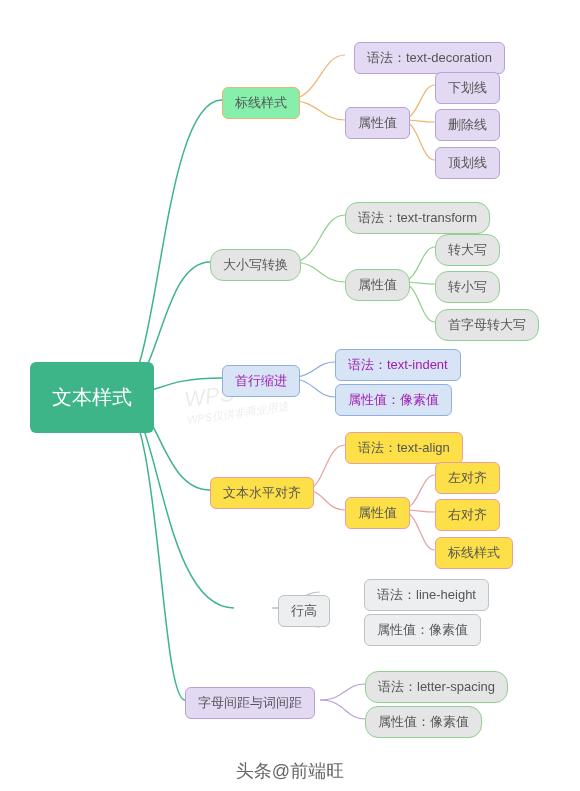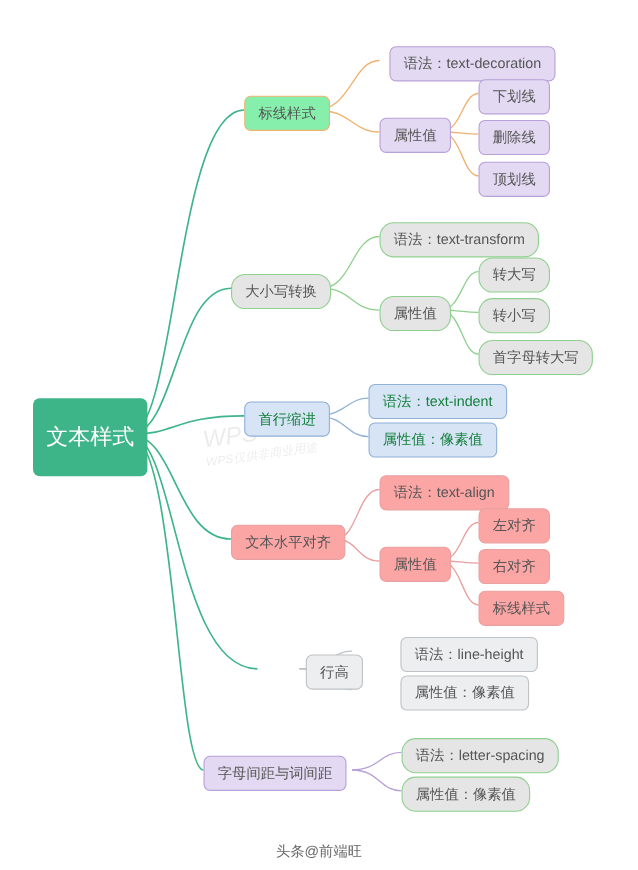--- a/index.html
+++ b/index.html
@@ -1,28 +1,28 @@
 <!DOCTYPE html>
 <html><head>
 <meta charset="utf-8">
 <style>
   * { margin: 0; padding: 0; box-sizing: border-box; }
   body { width: 580px; height: 791px; background: #fff; font-family: "Microsoft YaHei", sans-serif; position: relative; overflow: hidden; }
   svg.connectors { position: absolute; top: 0; left: 0; width: 580px; height: 791px; pointer-events: none; }
   .node { position: absolute; border-radius: 6px; padding: 6px 12px; font-size: 13px; white-space: nowrap; border: 1px solid; }
-  .root { background: #3eb489; color: #fff; border: none; font-size: 20px; padding: 22px 12px; border-radius: 6px; }
+  .root { background: #3eb489; color: #fff; border: none; font-size: 20px; padding: 22px 22px; border-radius: 6px; }
   .orange { background: #86efac; border-color: #f0b270; color: #555; }
   .green  { background: #e5e5e5; border-color: #8fd08f; color: #555; border-radius: 13px; }
-  .blue   { background: #d6e4f5; border-color: #8fb0d8; color: #15803d; }
-  .pink   { background: #fca5a5; border-color: #e8a0a0; color: #555; }
+  .blue   { background: #d6e4f5; border-color: #8fb0d8; color: #a21caf; }
+  .pink   { background: #fde047; border-color: #e8a0a0; color: #555; }
   .gray   { background: #eceeef; border-color: #bfc2c5; color: #555; margin-left: 44px; }
   .purple { background: #e3d9f2; border-color: #b8a0d8; color: #555; }
   .watermark { position: absolute; top: 380px; left: 185px; font-size: 22px; color: rgba(0,0,0,0.08); transform: rotate(-8deg); font-style: italic; pointer-events: none; }
   .watermark small { display: block; font-size: 11px; }
-  .footer { position: absolute; bottom: 8px; width: 100%; text-align: center; font-size: 13px; color: #666; }
+  .footer { position: absolute; bottom: 8px; width: 100%; text-align: center; font-size: 18px; color: #666; }
 </style>
 </head>
 <body>
 
 <svg class="connectors">
 
   <path d="M118 395 C 160 395 160 100 222 100" stroke="#3eb489" fill="none" stroke-width="1.5"></path>
   <path d="M118 395 C 160 395 160 262 210 262" stroke="#3eb489" fill="none" stroke-width="1.5"></path>
   <path d="M118 395 C 160 395 160 378 222 378" stroke="#3eb489" fill="none" stroke-width="1.5"></path>
   <path d="M118 395 C 160 395 160 490 210 490" stroke="#3eb489" fill="none" stroke-width="1.5"></path>

